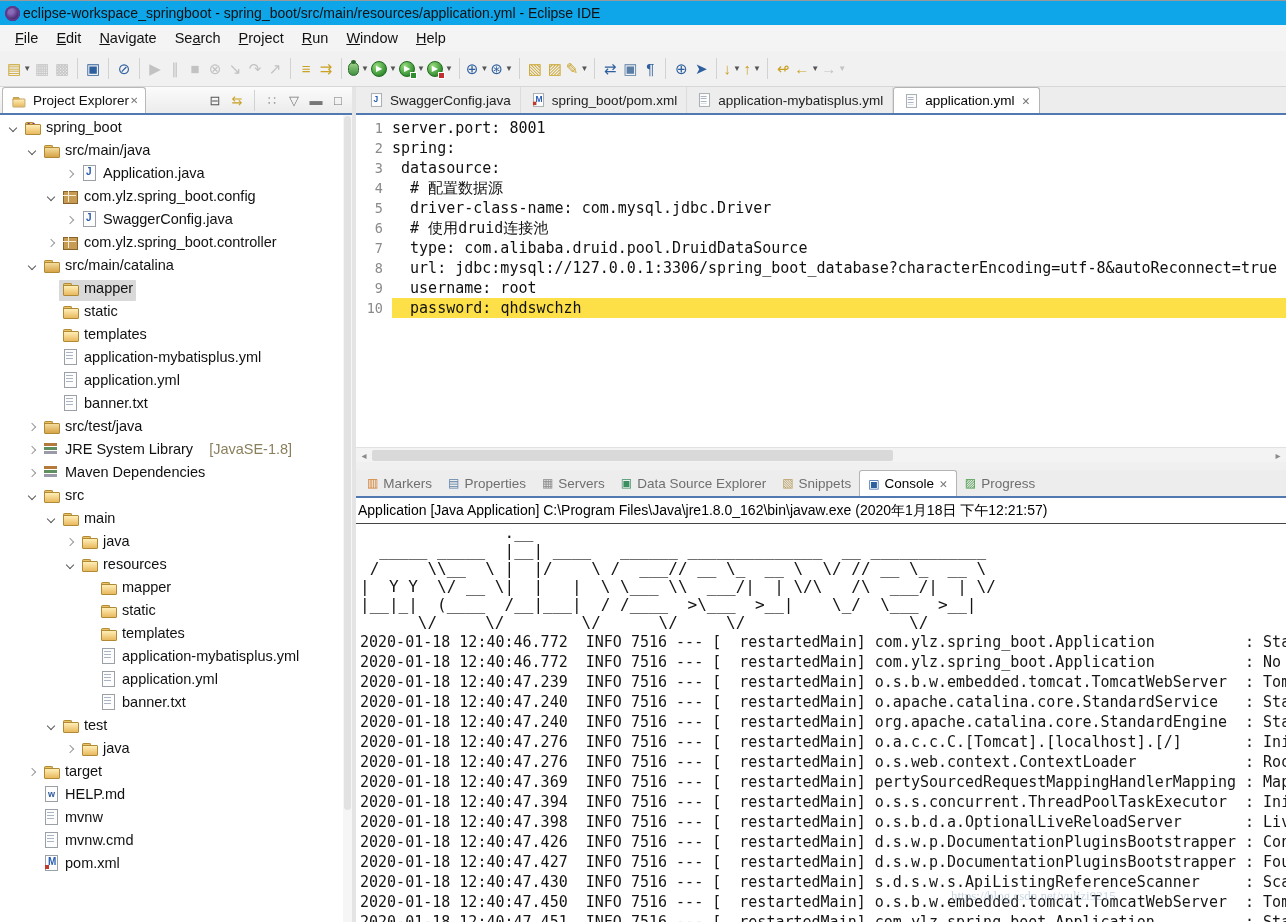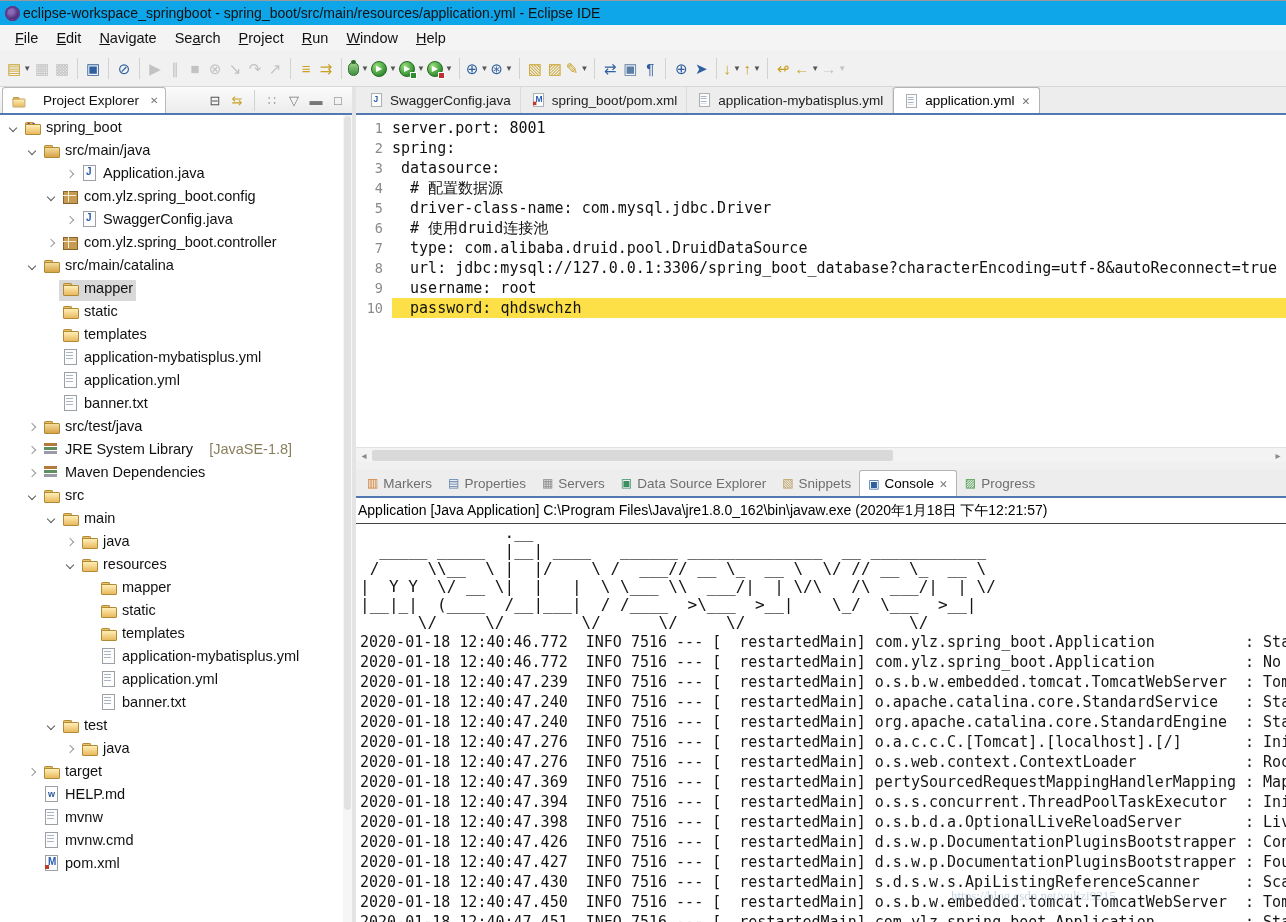--- a/index.html
+++ b/index.html
@@ -22,21 +22,21 @@
 .tb-sep{width:1px;height:21px;background:#d2d2d2;margin:0 5px}
 .run-ball{width:16px;height:16px;border-radius:50%;background:radial-gradient(circle at 35% 30%,#9ade7f,#2e8b2e 75%);border:1px solid #1e6b1e;color:#fff;font-size:8px;display:flex;align-items:center;justify-content:center;position:relative}
 .run-ball .badge{position:absolute;right:-3px;bottom:-3px;width:7px;height:7px;border:1px solid #fff}
 .bugico{width:11px;height:14px;border-radius:6px;background:linear-gradient(#9ed489,#3f8f3f);border:1px solid #2c6b2c;position:relative}
 .bugico:before{content:"";position:absolute;left:2px;top:-3px;width:5px;height:4px;border-radius:50%;background:#2c6b2c}
 
 .main{flex:1;display:flex;min-height:0}
 
 .explorer{width:356px;flex:none;border-right:4px solid #e4e4e4;display:flex;flex-direction:column;background:#fff}
 .view-header{height:28px;flex:none;background:linear-gradient(#fbfbfb,#ececec);border-bottom:2px solid #5178b0;display:flex;align-items:flex-end;padding-left:2px}
-.view-tab{height:26px;background:#fff;border:1px solid #b9b9b9;border-bottom:none;border-radius:3px 3px 0 0;display:flex;align-items:center;gap:11px;padding:0 7px;font-size:13.5px}
+.view-tab{height:26px;background:#fff;border:1px solid #b9b9b9;border-bottom:none;border-radius:3px 3px 0 0;display:flex;align-items:center;gap:1px;padding:0 7px;font-size:13.5px}
 .view-close{color:#777;font-size:10px}
 .vh-icons{margin-left:auto;display:flex;align-items:center;gap:2px;padding-right:4px;height:100%}
 .vh-icons .tb-btn .g{font-size:13px}
 .tree{flex:1;overflow:hidden;position:relative;font-size:14.5px;padding-top:3px}
 .trow{height:23px;display:flex;align-items:center;white-space:nowrap}
 .arrow{width:15px;height:15px;flex:none;position:relative}
 .arrow span{position:absolute;left:4px;top:3px;width:6px;height:6px;border-right:1.6px solid #5a5a5a;border-bottom:1.6px solid #5a5a5a}
 .arrow.exp span{transform:rotate(45deg)}
 .arrow.col span{transform:rotate(-45deg);border-color:#9a9a9a}
 .rowsel{display:flex;align-items:flex-start;height:21px;padding:0 3px;border-radius:1px}

